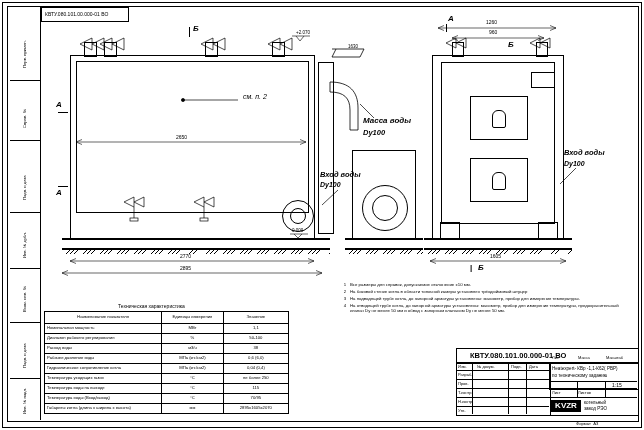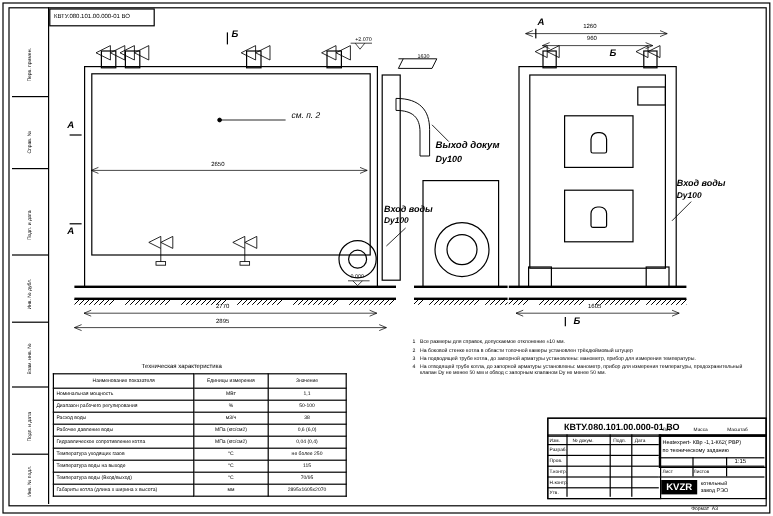--- a/index.html
+++ b/index.html
@@ -157,21 +157,21 @@
       </g>
   </svg>
 
   <div class="frame" style="left:352px;top:150px;width:62px;height:88px;"></div>
   <div style="position:absolute;left:362px;top:185px;width:44px;height:44px;border:1.2px solid #000;border-radius:50%;"></div>
   <div style="position:absolute;left:372px;top:195px;width:24px;height:24px;border:1px solid #000;border-radius:50%;"></div>
   <div class="line" style="left:345px;top:238px;width:78px;height:1.5px;"></div>
   <div class="hatch" style="position:absolute;left:345px;top:249px;width:78px;height:5px;"></div>
   <div class="line" style="left:345px;top:248px;width:78px;height:1.5px;"></div>
 
-  <div class="txt" style="left:363px;top:116px;font-size:8px;font-weight:bold;font-style:italic;">Выход докум</div>
+  <div class="txt" style="left:363px;top:116px;font-size:8px;font-weight:bold;font-style:italic;">Масса воды</div>
   <div class="txt" style="left:363px;top:128px;font-size:7.5px;font-weight:bold;font-style:italic;">Dy100</div>
   <svg style="position:absolute;left:356px;top:100px;width:20px;height:20px;" viewBox="0 0 20 20">
     <g stroke="#000" stroke-width="0.7" fill="none">
         <line x1="18" y1="18" x2="4" y2="4"></line>
       </g>
   </svg>
 
   <div class="frame" style="left:432px;top:55px;width:130px;height:183px;"></div>
   <div class="frame" style="left:441px;top:62px;width:112px;height:160px;"></div>
 

